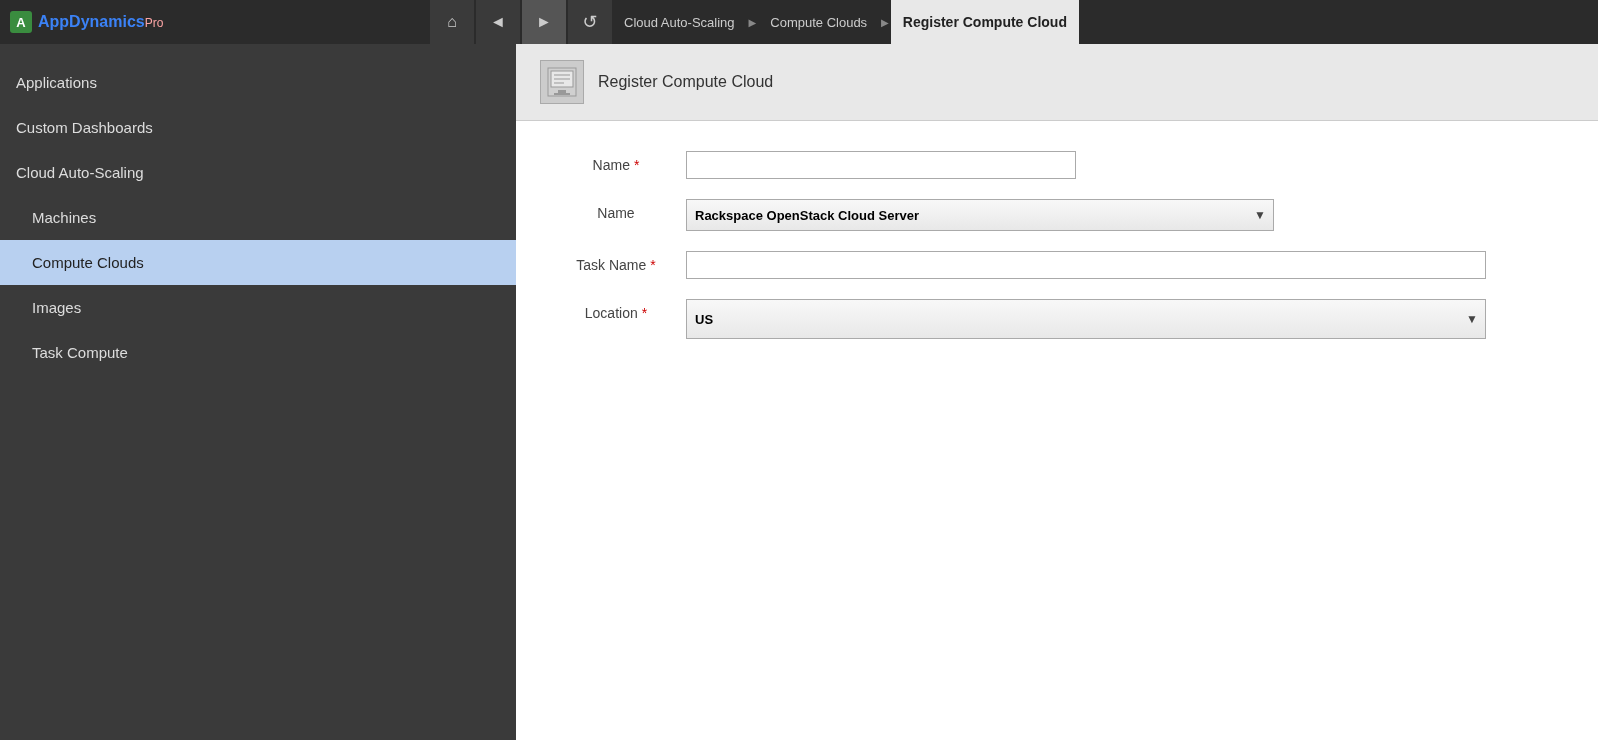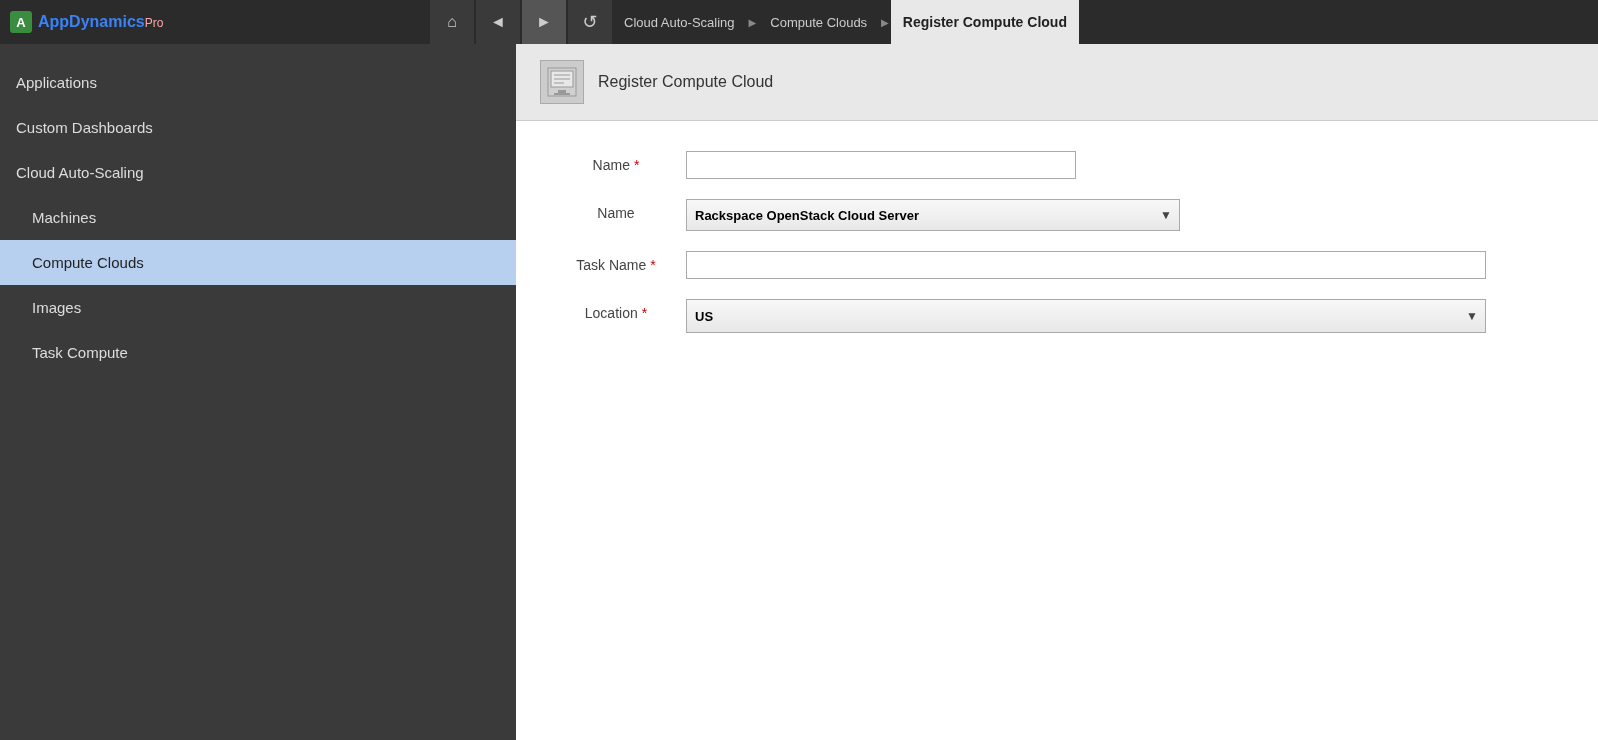--- a/index.html
+++ b/index.html
@@ -168,21 +168,21 @@
     .input-description {
       width: 390px;
       height: 80px;
       resize: vertical;
     }
     .select-wrapper {
       position: relative;
       display: inline-block;
     }
     .select-wrapper select {
-      width: 494px;
+      width: 588px;
       height: 32px;
       border: 1px solid #aaaaaa;
       background: linear-gradient(to bottom, #f8f8f8, #e8e8e8);
       font-size: 13px;
       font-weight: bold;
       padding: 4px 30px 4px 8px;
       appearance: none;
       -webkit-appearance: none;
       cursor: pointer;
     }
@@ -202,21 +202,21 @@
     .input-apikey {
       width: 800px;
       height: 28px;
     }
     .select-location-wrapper {
       position: relative;
       display: inline-block;
     }
     .select-location-wrapper select {
       width: 800px;
-      height: 34px;
+      height: 40px;
       border: 1px solid #aaaaaa;
       background: linear-gradient(to bottom, #f8f8f8, #e8e8e8);
       font-size: 13px;
       font-weight: bold;
       padding: 4px 26px 4px 8px;
       appearance: none;
       -webkit-appearance: none;
       cursor: pointer;
     }
     .select-location-wrapper .dropdown-arrow {

